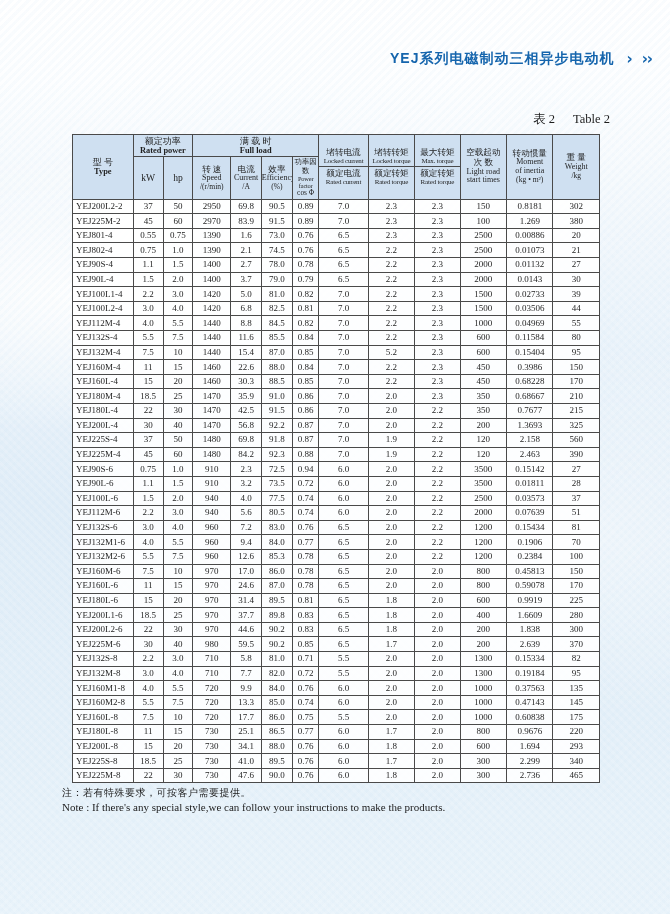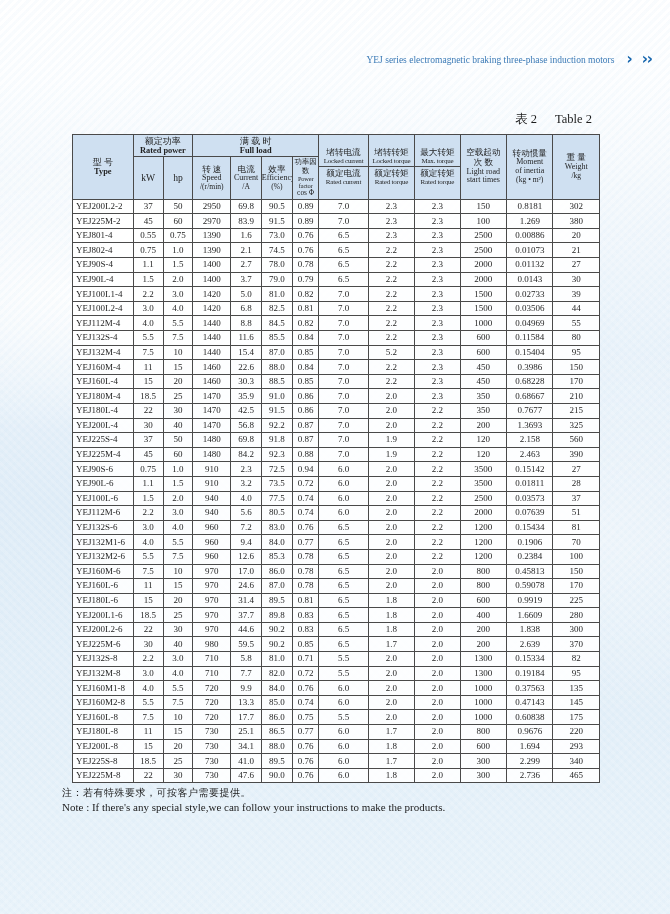--- a/index.html
+++ b/index.html
@@ -14,21 +14,21 @@
       linear-gradient(180deg,#ffffff 0%,#fdfeff 9%,#eef5fb 30%,#dfecf7 55%,#e3eff8 78%,#e9f3fa 100%);
   }
   
   .hdr{position:absolute;top:50px;right:18px;display:flex;align-items:center;gap:12px;z-index:2;}
   .hdr-text{text-align:right;}
   .hdr-zh{font-family:"Liberation Sans","DejaVu Sans",sans-serif;font-weight:bold;font-size:14px;color:#1565ad;letter-spacing:1px;}
   .hdr-en{font-family:"Liberation Serif",serif;font-size:9.5px;color:#3b7ab6;margin-top:1px;}
   .chev{font-family:"DejaVu Sans",sans-serif;font-weight:bold;color:#1565ad;display:flex;gap:10px;align-items:center;}
   .chev span{font-size:15px;letter-spacing:-1px;}
   
-  .caption{position:absolute;top:111px;right:78px;font-size:12.5px;color:#1c1c1c;z-index:2;}
+  .caption{position:absolute;top:111px;right:60px;font-size:12.5px;color:#1c1c1c;z-index:2;}
   .caption .gap{display:inline-block;width:18px;}
   
   table.spec{
     position:absolute;left:72px;top:134px;width:528px;z-index:2;
     border-collapse:collapse;table-layout:fixed;
     font-size:9px;color:#1f1f1f;
   }
   table.spec th,table.spec td{border:1px solid #4a4a4a;overflow:hidden;}
   table.spec th{background:#cfe0f1;font-weight:normal;padding:1px 0;line-height:1.12;}
   table.spec td{background:rgba(255,255,255,0.88);height:13.6px;padding:0 1px;text-align:center;line-height:1;}
@@ -50,21 +50,21 @@
   .note-zh{font-size:10px;letter-spacing:0.5px;}
   .note-en{font-size:11px;margin-top:1px;}
 </style>
 </head>
 <body>
 
 <div class="page">
 
   <div class="hdr">
     <div class="hdr-text">
-      <div class="hdr-en">YEJ series electromagnetic braking three-phase induction motors</div>
+      <div class="hdr-zh">YEJ系列电磁制动三相异步电动机</div>
     </div>
     <div class="chev">
       <span>›</span>
       <span>››</span>
     </div>
   </div>
 
   <div class="caption">
     <span>表  2</span><span class="gap"></span><span>Table 2</span>
   </div>

